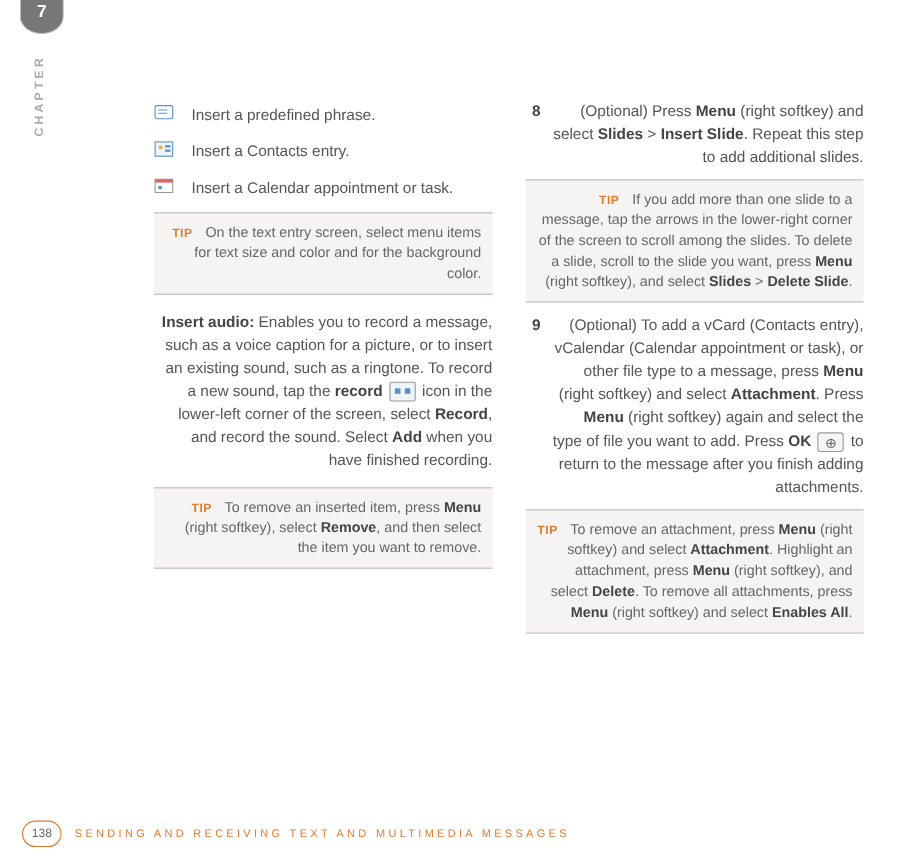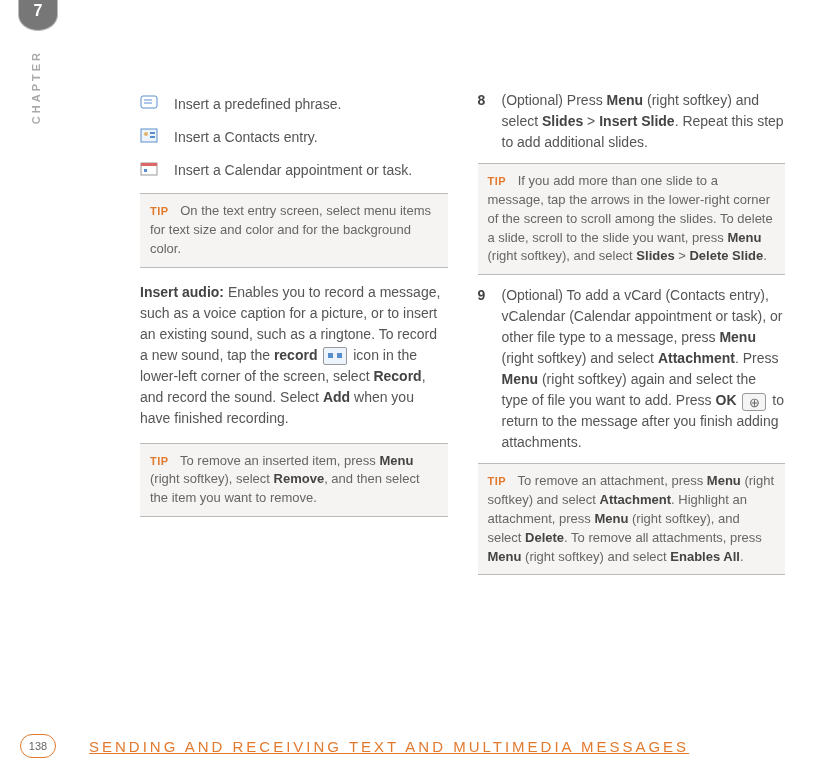--- a/index.html
+++ b/index.html
@@ -62,20 +62,21 @@
     right: 40px;
     bottom: 70px;
     display: flex;
     gap: 30px;
   }
   .col {
     flex: 1;
     font-size: 14px;
     line-height: 1.5;
     color: #555;
+    text-align: right;
   }
   .insert-row {
     display: flex;
     align-items: flex-start;
     gap: 14px;
     margin: 4px 0 12px 0;
   }
   .insert-row .icon-box {
     width: 20px;
     height: 18px;
@@ -152,42 +153,41 @@
   .inline-icon.ok::before {
     content: "⊕";
     position: absolute;
     left: 0; right: 0; top: -1px;
     text-align: center;
     font-size: 13px;
     color: #666;
   }
   .footer {
     position: absolute;
-    bottom: 24px;
+    bottom: 12px;
     left: 20px;
     right: 40px;
     display: flex;
     align-items: center;
-    gap: 33px;
+    gap: 12px;
   }
   .page-num {
     width: 34px;
     height: 22px;
     border: 1px solid #e27a2e;
     border-radius: 12px;
     text-align: center;
     line-height: 22px;
     font-size: 11px;
     color: #666;
   }
   .footer-title {
     letter-spacing: 3px;
-    font-size: 15px;
+    font-size: 10px;
     color: #e27a2e;
-    text-decoration: underline;
   }
 </style>
 </head>
 <body>
 
 <div class="page">
 
   <div class="chapter-badge">7</div>
   <div class="chapter-vert">CHAPTER</div>
 

